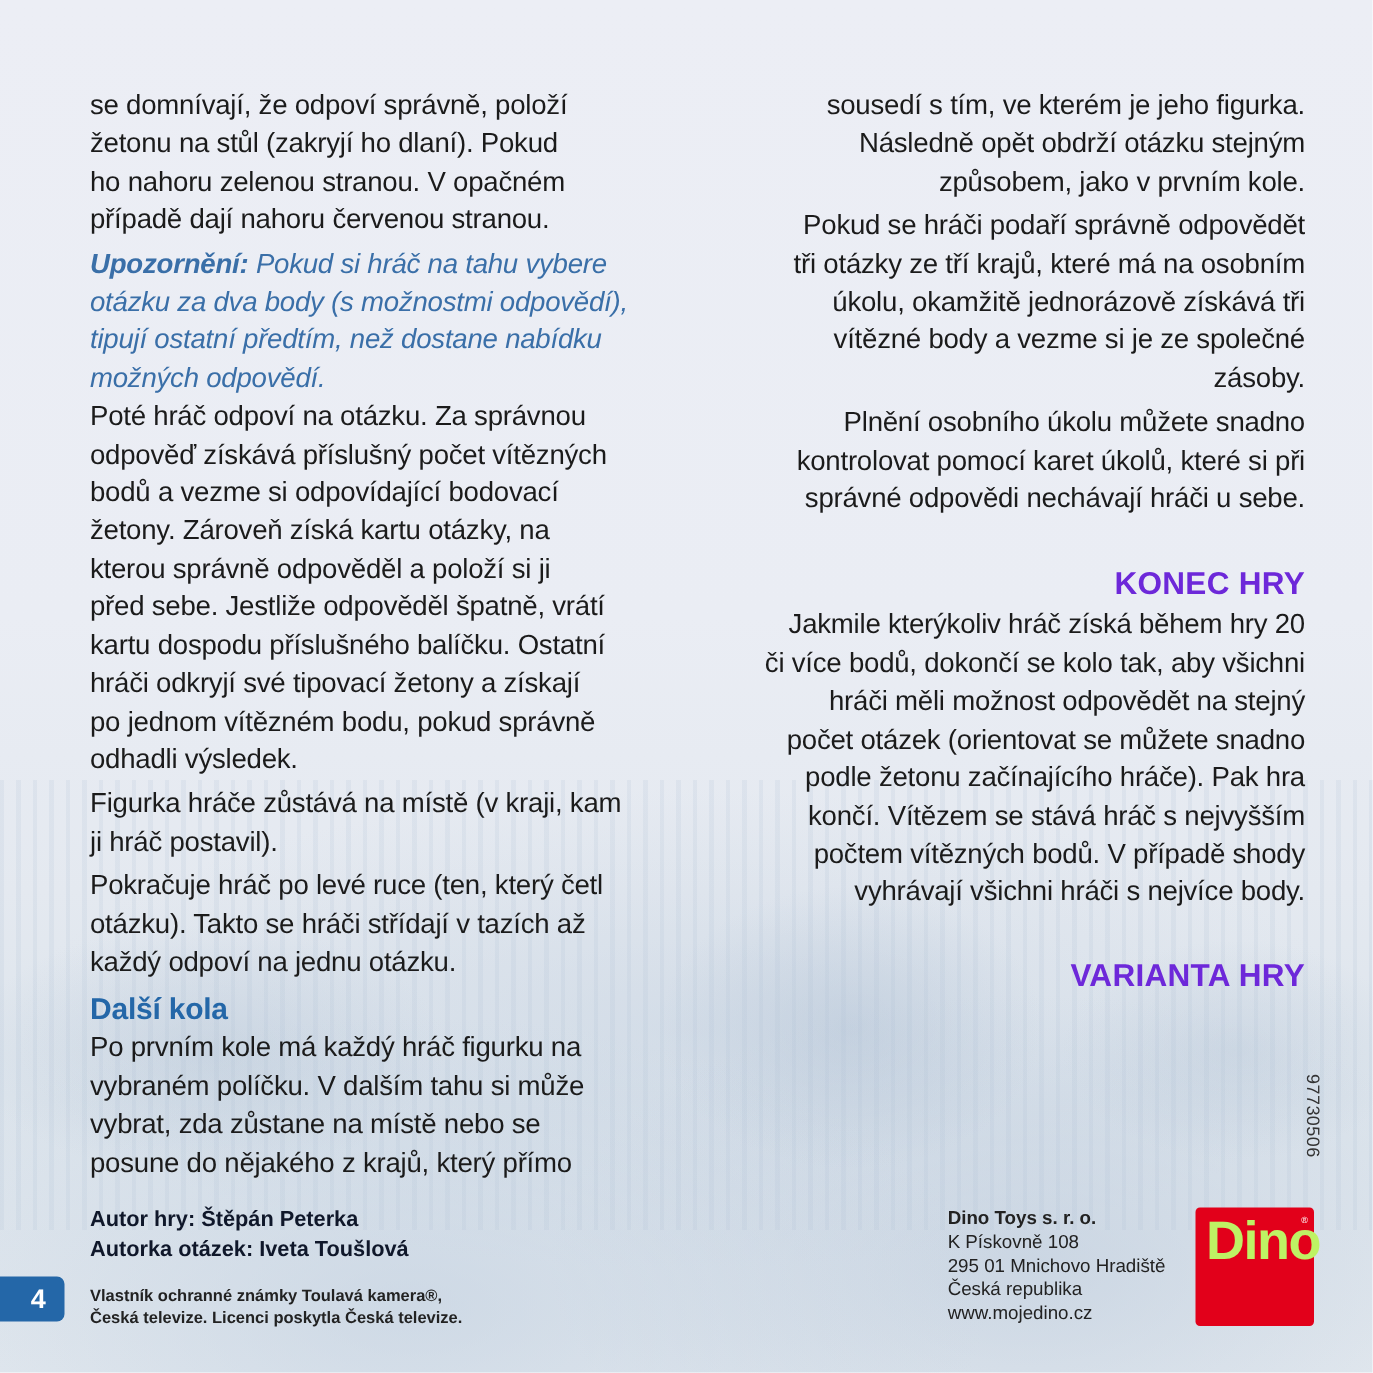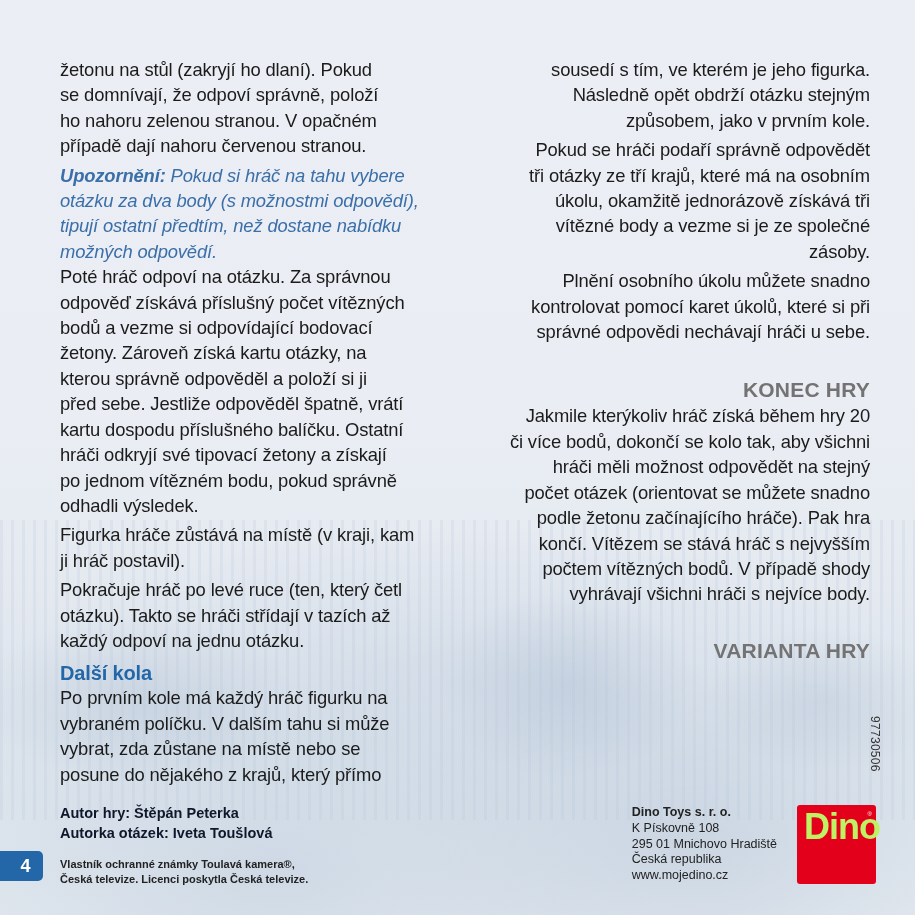--- a/index.html
+++ b/index.html
@@ -23,21 +23,21 @@
     pointer-events: none;
   }
   .col { position: absolute; font-size: 18.4px; line-height: 25.4px; letter-spacing: -0.15px; }
   .col-left { left: 60px; top: 57px; width: 385px; }
   .col-right { left: 470px; top: 57px; width: 400px; text-align: right; }
   .line { display: block; white-space: nowrap; }
   .gap { display: block; height: 4px; }
   .warn { color: #3a6fa8; font-style: italic; }
   .warn b { font-weight: bold; }
   .h-sub { display: block; color: #2467a8; font-weight: bold; font-size: 20px; line-height: 24px; margin-top: 8px; }
-  .h-main { display: block; color: #737373; font-weight: bold; font-size: 21px; line-height: 26px; letter-spacing: 0.2px; }
+  .h-main { display: block; color: #6d28d9; font-weight: bold; font-size: 21px; line-height: 26px; letter-spacing: 0.2px; }
   .credits { position: absolute; left: 60px; top: 803px; font-size: 14.5px; line-height: 20px; font-weight: bold; color: #0f172a; }
   .credits .line { display: block; }
   .trademark { position: absolute; left: 60px; top: 857px; font-size: 11px; line-height: 14.5px; font-weight: bold; color: #222; }
   .page-tab {
     position: absolute; left: 0; top: 851px; width: 43px; height: 30px;
     background: #2467a8; border-radius: 0 5px 5px 0;
     color: #fff; font-weight: bold; font-size: 18px; line-height: 30px; text-align: right;
     padding-right: 0; box-sizing: border-box;
   }
   .page-tab span { display: inline-block; width: 43px; text-align: center; padding-left: 8px; box-sizing: border-box; }
@@ -63,22 +63,22 @@
     transform: translate(14px, 0) rotate(90deg); white-space: nowrap; letter-spacing: 0.3px;
   }
 </style>
 </head>
 <body>
 
 <div class="forest"></div>
 
 <div class="col col-left">
   <div>
+    <span class="line">se domnívají, že odpoví správně, položí</span>
     <span class="line">žetonu na stůl (zakryjí ho dlaní). Pokud</span>
-    <span class="line">se domnívají, že odpoví správně, položí</span>
     <span class="line">ho nahoru zelenou stranou. V opačném</span>
     <span class="line">případě dají nahoru červenou stranou.</span>
   </div>
   <span class="gap"></span>
   <div class="warn">
     <span class="line"><b>Upozornění:</b><span> Pokud si hráč na tahu vybere</span></span>
     <span class="line">otázku za dva body (s možnostmi odpovědí),</span>
     <span class="line">tipují ostatní předtím, než dostane nabídku</span>
     <span class="line">možných odpovědí.</span>
   </div>

